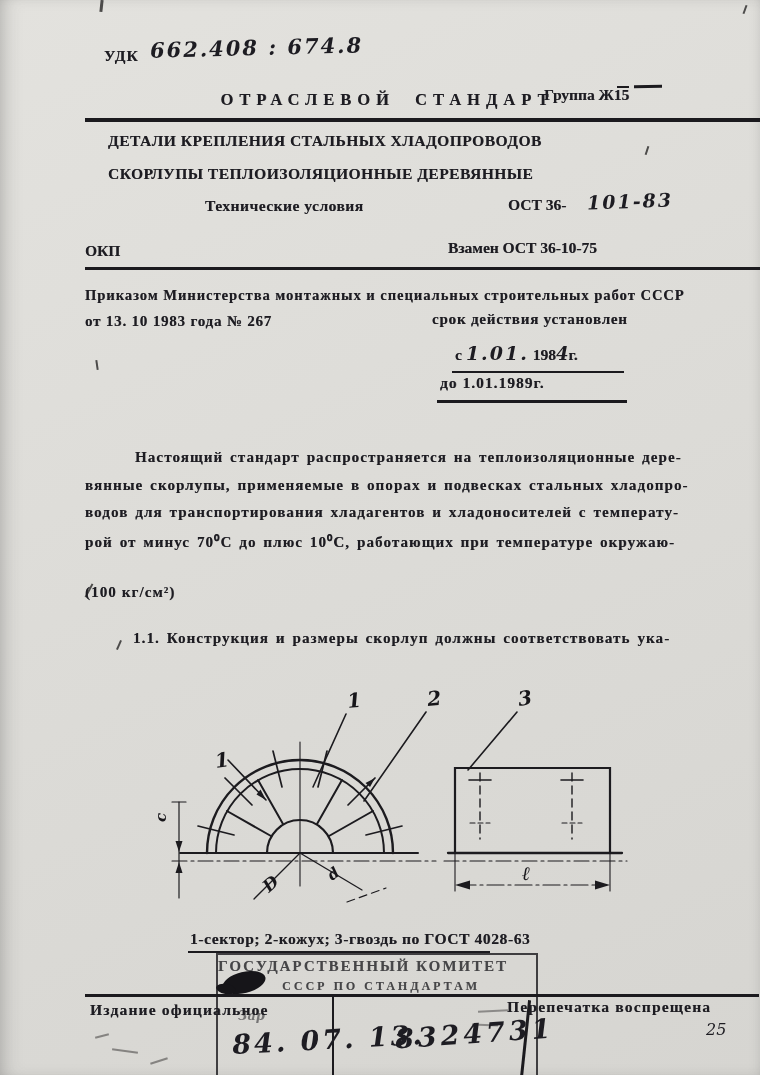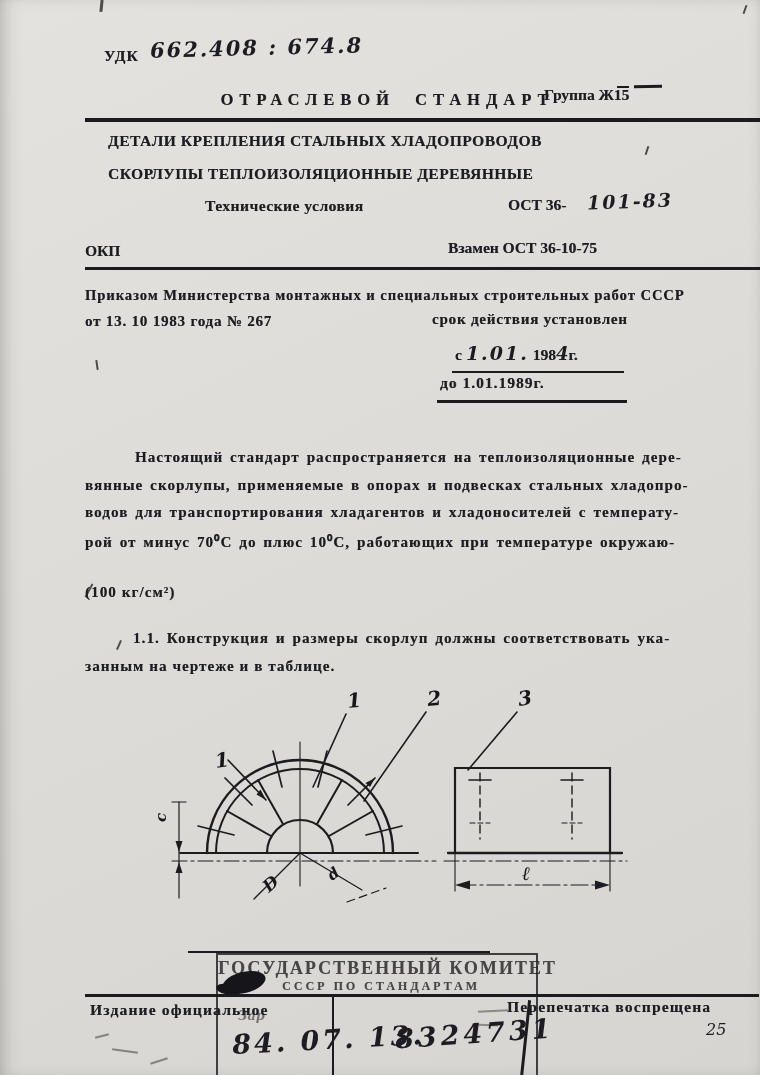--- a/index.html
+++ b/index.html
@@ -65,21 +65,20 @@
   <div class="rule" style="left:437px;top:400px;width:190px;height:3px;"></div>
 
 
   <div class="t" style="left:135px;top:449px;font-size:15px;letter-spacing:1.1px;word-spacing:2px;">Настоящий стандарт распространяется на теплоизоляционные дере-</div>
   <div class="t" style="left:85px;top:477px;font-size:15px;letter-spacing:1.1px;word-spacing:2px;">вянные скорлупы, применяемые в опорах и подвесках стальных хладопро-</div>
   <div class="t" style="left:85px;top:504px;font-size:15px;letter-spacing:1.1px;word-spacing:2px;">водов для транспортирования хладагентов и хладоносителей с температу-</div>
   <div class="t" style="left:85px;top:531px;font-size:15px;letter-spacing:1.1px;word-spacing:2px;">рой от минус 70⁰С до плюс 10⁰С, работающих при температуре окружаю-</div>
   <div class="t" style="left:85px;top:584px;font-size:15px;letter-spacing:1.1px;">(100 кг/см²)</div>
 
   <div class="t" style="left:133px;top:630px;font-size:15px;letter-spacing:1.1px;word-spacing:2px;text-align:center;">1.1. Конструкция и размеры скорлуп должны соответствовать ука-</div>
-  <div class="t" style="left:85px;top:658px;font-size:15px;letter-spacing:1.1px;">занным на чертеже и в таблице.</div>
 
   <svg style="position:absolute;left:150px;top:690px;" width="480" height="240" viewBox="0 0 480 240">
     <g stroke="#1c1b1f" fill="none" stroke-linecap="round">
 
       <line x1="22" y1="171" x2="286" y2="171" stroke-width="1.1" stroke-dasharray="15 4 3 4"></line>
       <line x1="294" y1="171" x2="477" y2="171" stroke-width="1.1" stroke-dasharray="15 4 3 4"></line>
       <line x1="150" y1="52" x2="150" y2="196" stroke-width="1.1"></line>
 
       <line x1="30" y1="163" x2="268" y2="163" stroke-width="2"></line>
 
@@ -138,24 +137,25 @@
       <text x="198" y="18" font-size="20" transform="rotate(-6 198 18)">1</text>
       <text x="278" y="16" font-size="20" transform="rotate(-6 278 16)">2</text>
       <text x="369" y="16" font-size="20" transform="rotate(-8 369 16)">3</text>
       <text font-size="15" transform="translate(16,132) rotate(-90)">с</text>
       <text font-size="17" transform="translate(119,203) rotate(-42)">D</text>
       <text font-size="15" transform="translate(182,191) rotate(-36)">d</text>
       <text x="372" y="190" font-size="19">ℓ</text>
     </g>
   </svg>
 
+  <div class="t" style="left:190px;top:930px;font-size:15.5px;letter-spacing:.6px;">1-сектор; 2-кожух; 3-гвоздь по ГОСТ 4028-63</div>
   <div class="rule" style="left:188px;top:951px;width:302px;height:2px;"></div>
 
   <div class="stamp-box" style="left:216px;top:953px;width:318px;height:122px;">
-    <div class="t faint" style="left:0;right:0;top:3px;position:absolute;text-align:center;font-size:18px;letter-spacing:2px;">ГОСУДАРСТВЕННЫЙ КОМИТЕТ</div>
+    <div class="t faint" style="left:0;right:0;top:3px;position:absolute;font-size:15px;letter-spacing:2px;">ГОСУДАРСТВЕННЫЙ КОМИТЕТ</div>
     <div class="t faint" style="left:0;right:0;top:24px;position:absolute;text-align:center;font-size:12px;letter-spacing:3px;padding-left:8px;">СССР ПО СТАНДАРТАМ</div>
   </div>
   <div style="position:absolute;left:222px;top:972px;width:44px;height:21px;background:#161519;border-radius:50%;transform:rotate(-14deg);"></div>
   <div style="position:absolute;left:216px;top:984px;width:20px;height:10px;background:#161519;border-radius:50%;transform:rotate(10deg);"></div>
   <div class="rule" style="left:332px;top:995px;width:2px;height:80px;"></div>
 
   <div class="rule" style="left:85px;top:994px;width:674px;height:3.2px;"></div>
   <div class="t" style="left:90px;top:1001px;font-size:15.5px;letter-spacing:1.2px;">Издание официальное</div>
   <div class="t" style="left:507px;top:998px;font-size:15.5px;letter-spacing:1.2px;">Перепечатка воспрещена</div>
   <span class="hand faint" style="position:absolute;left:238px;top:1008px;font-size:13px;">Зар</span>

